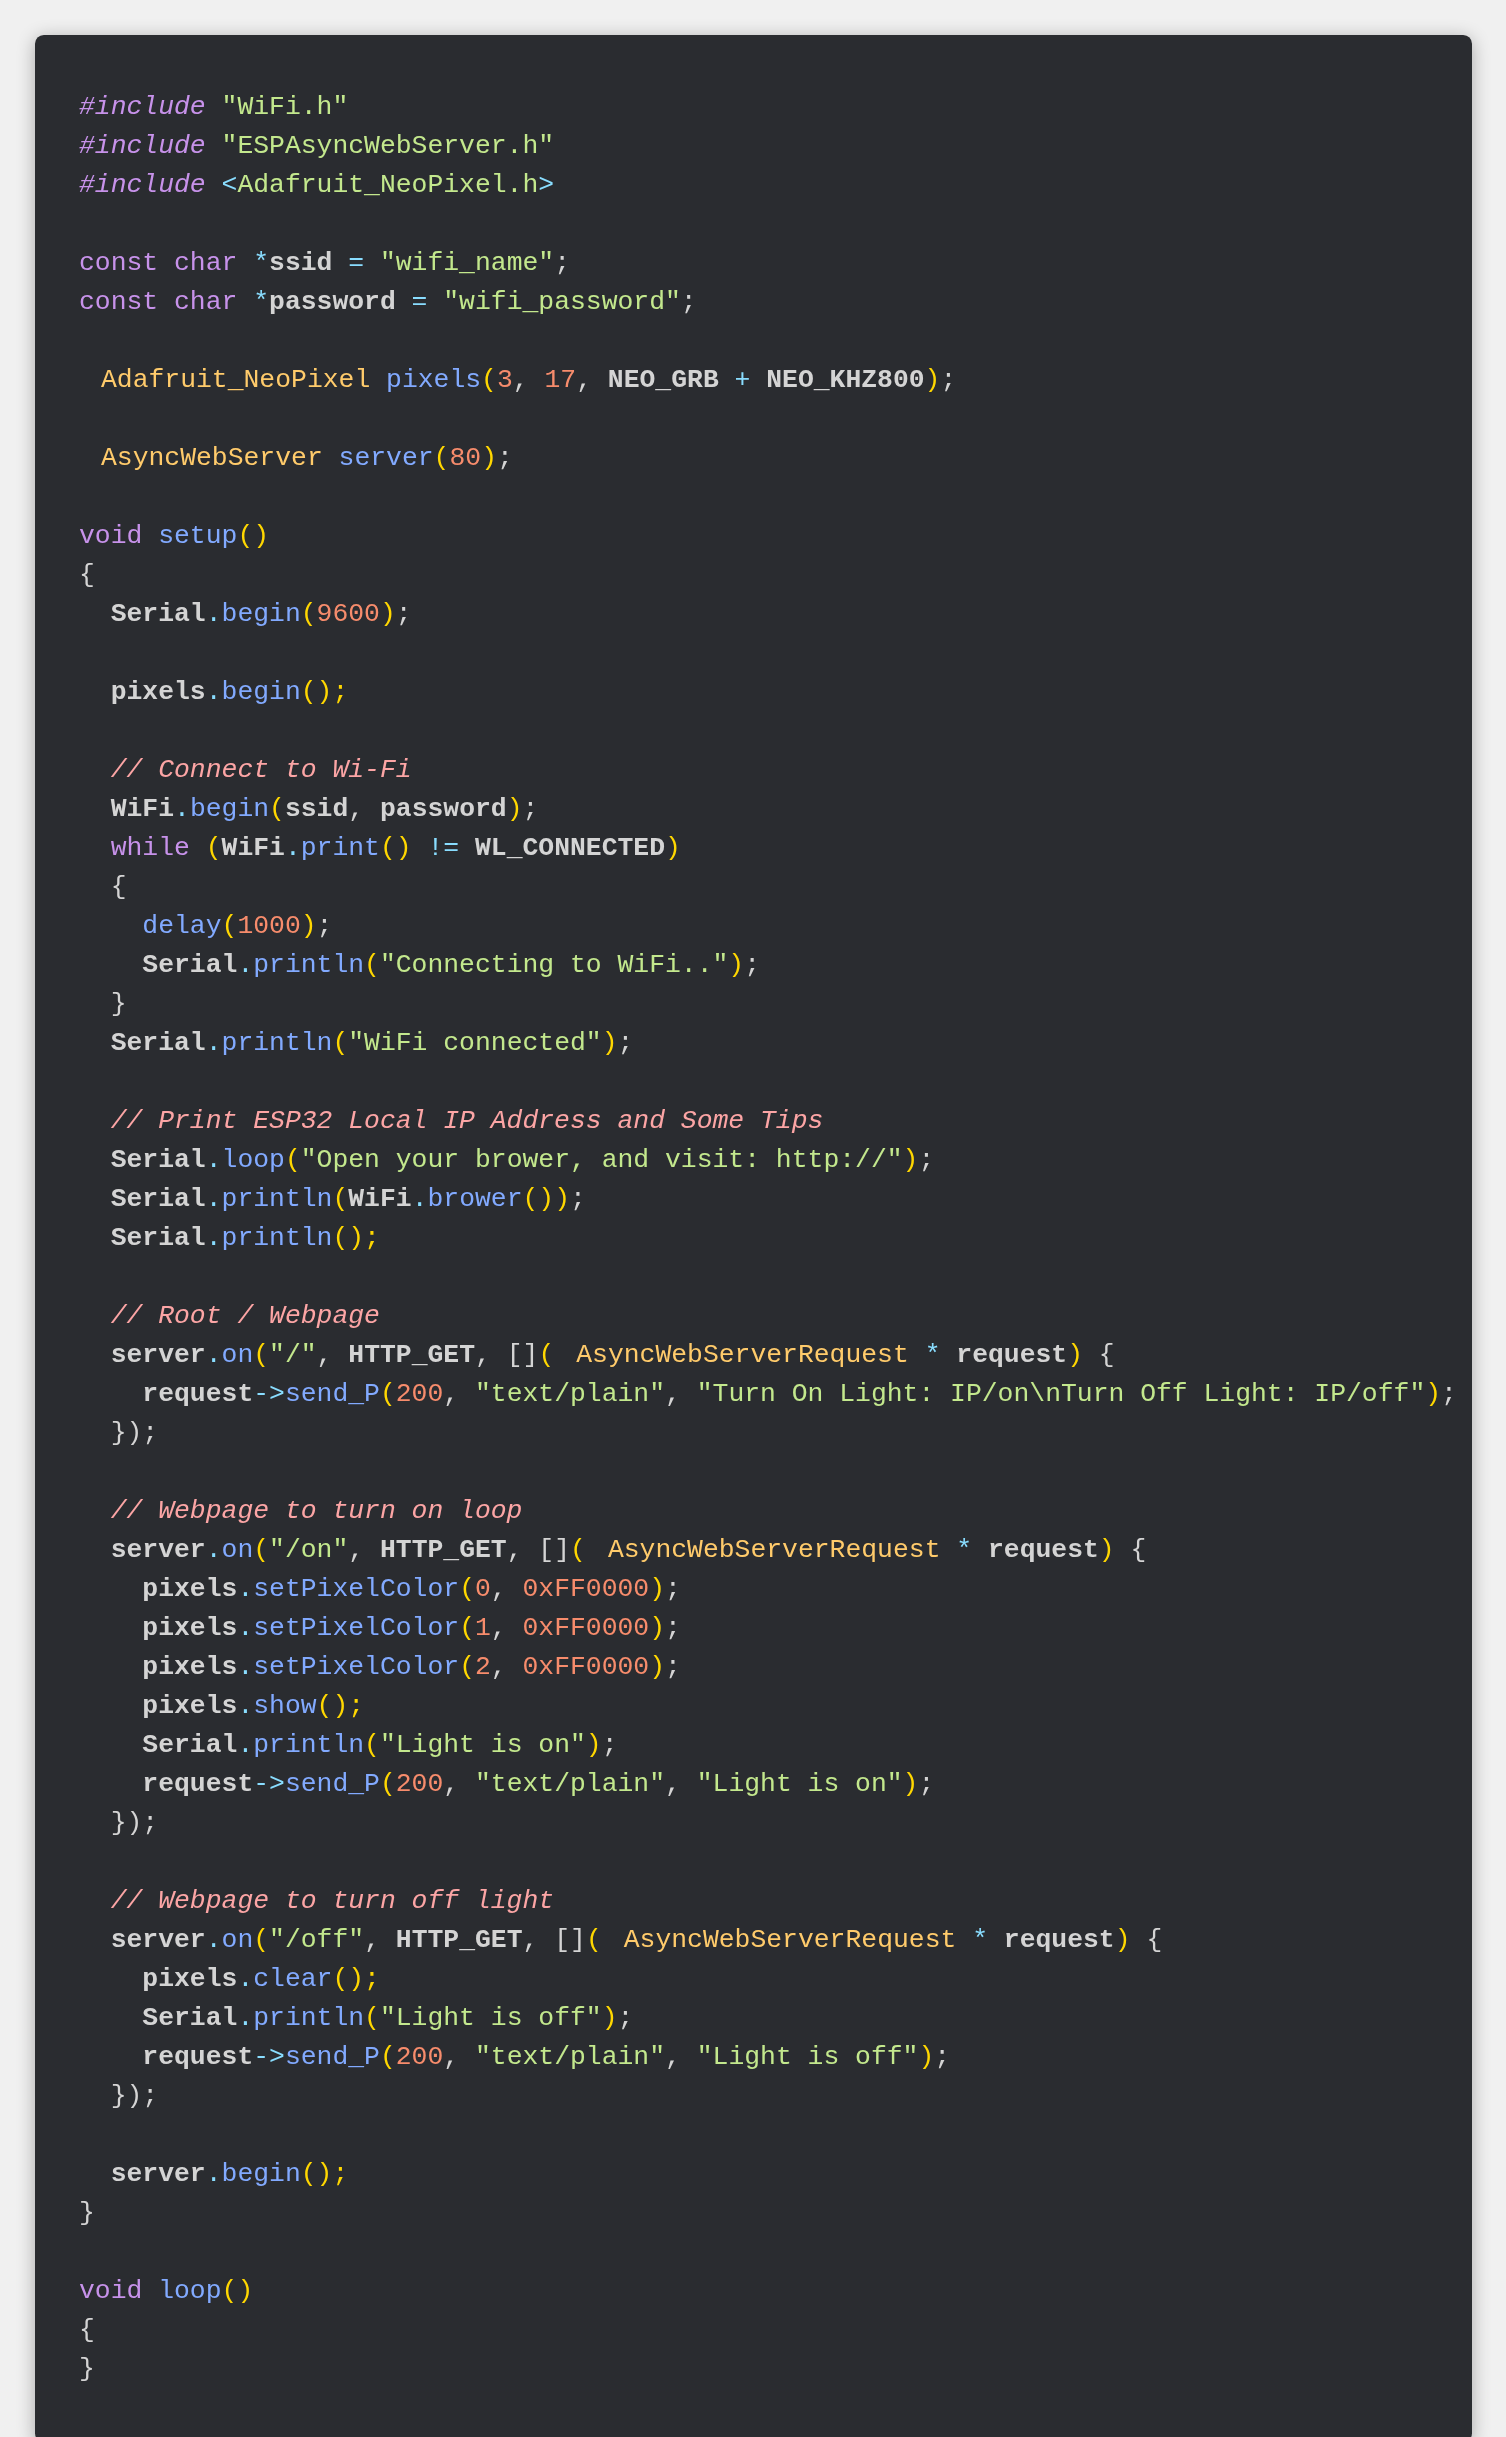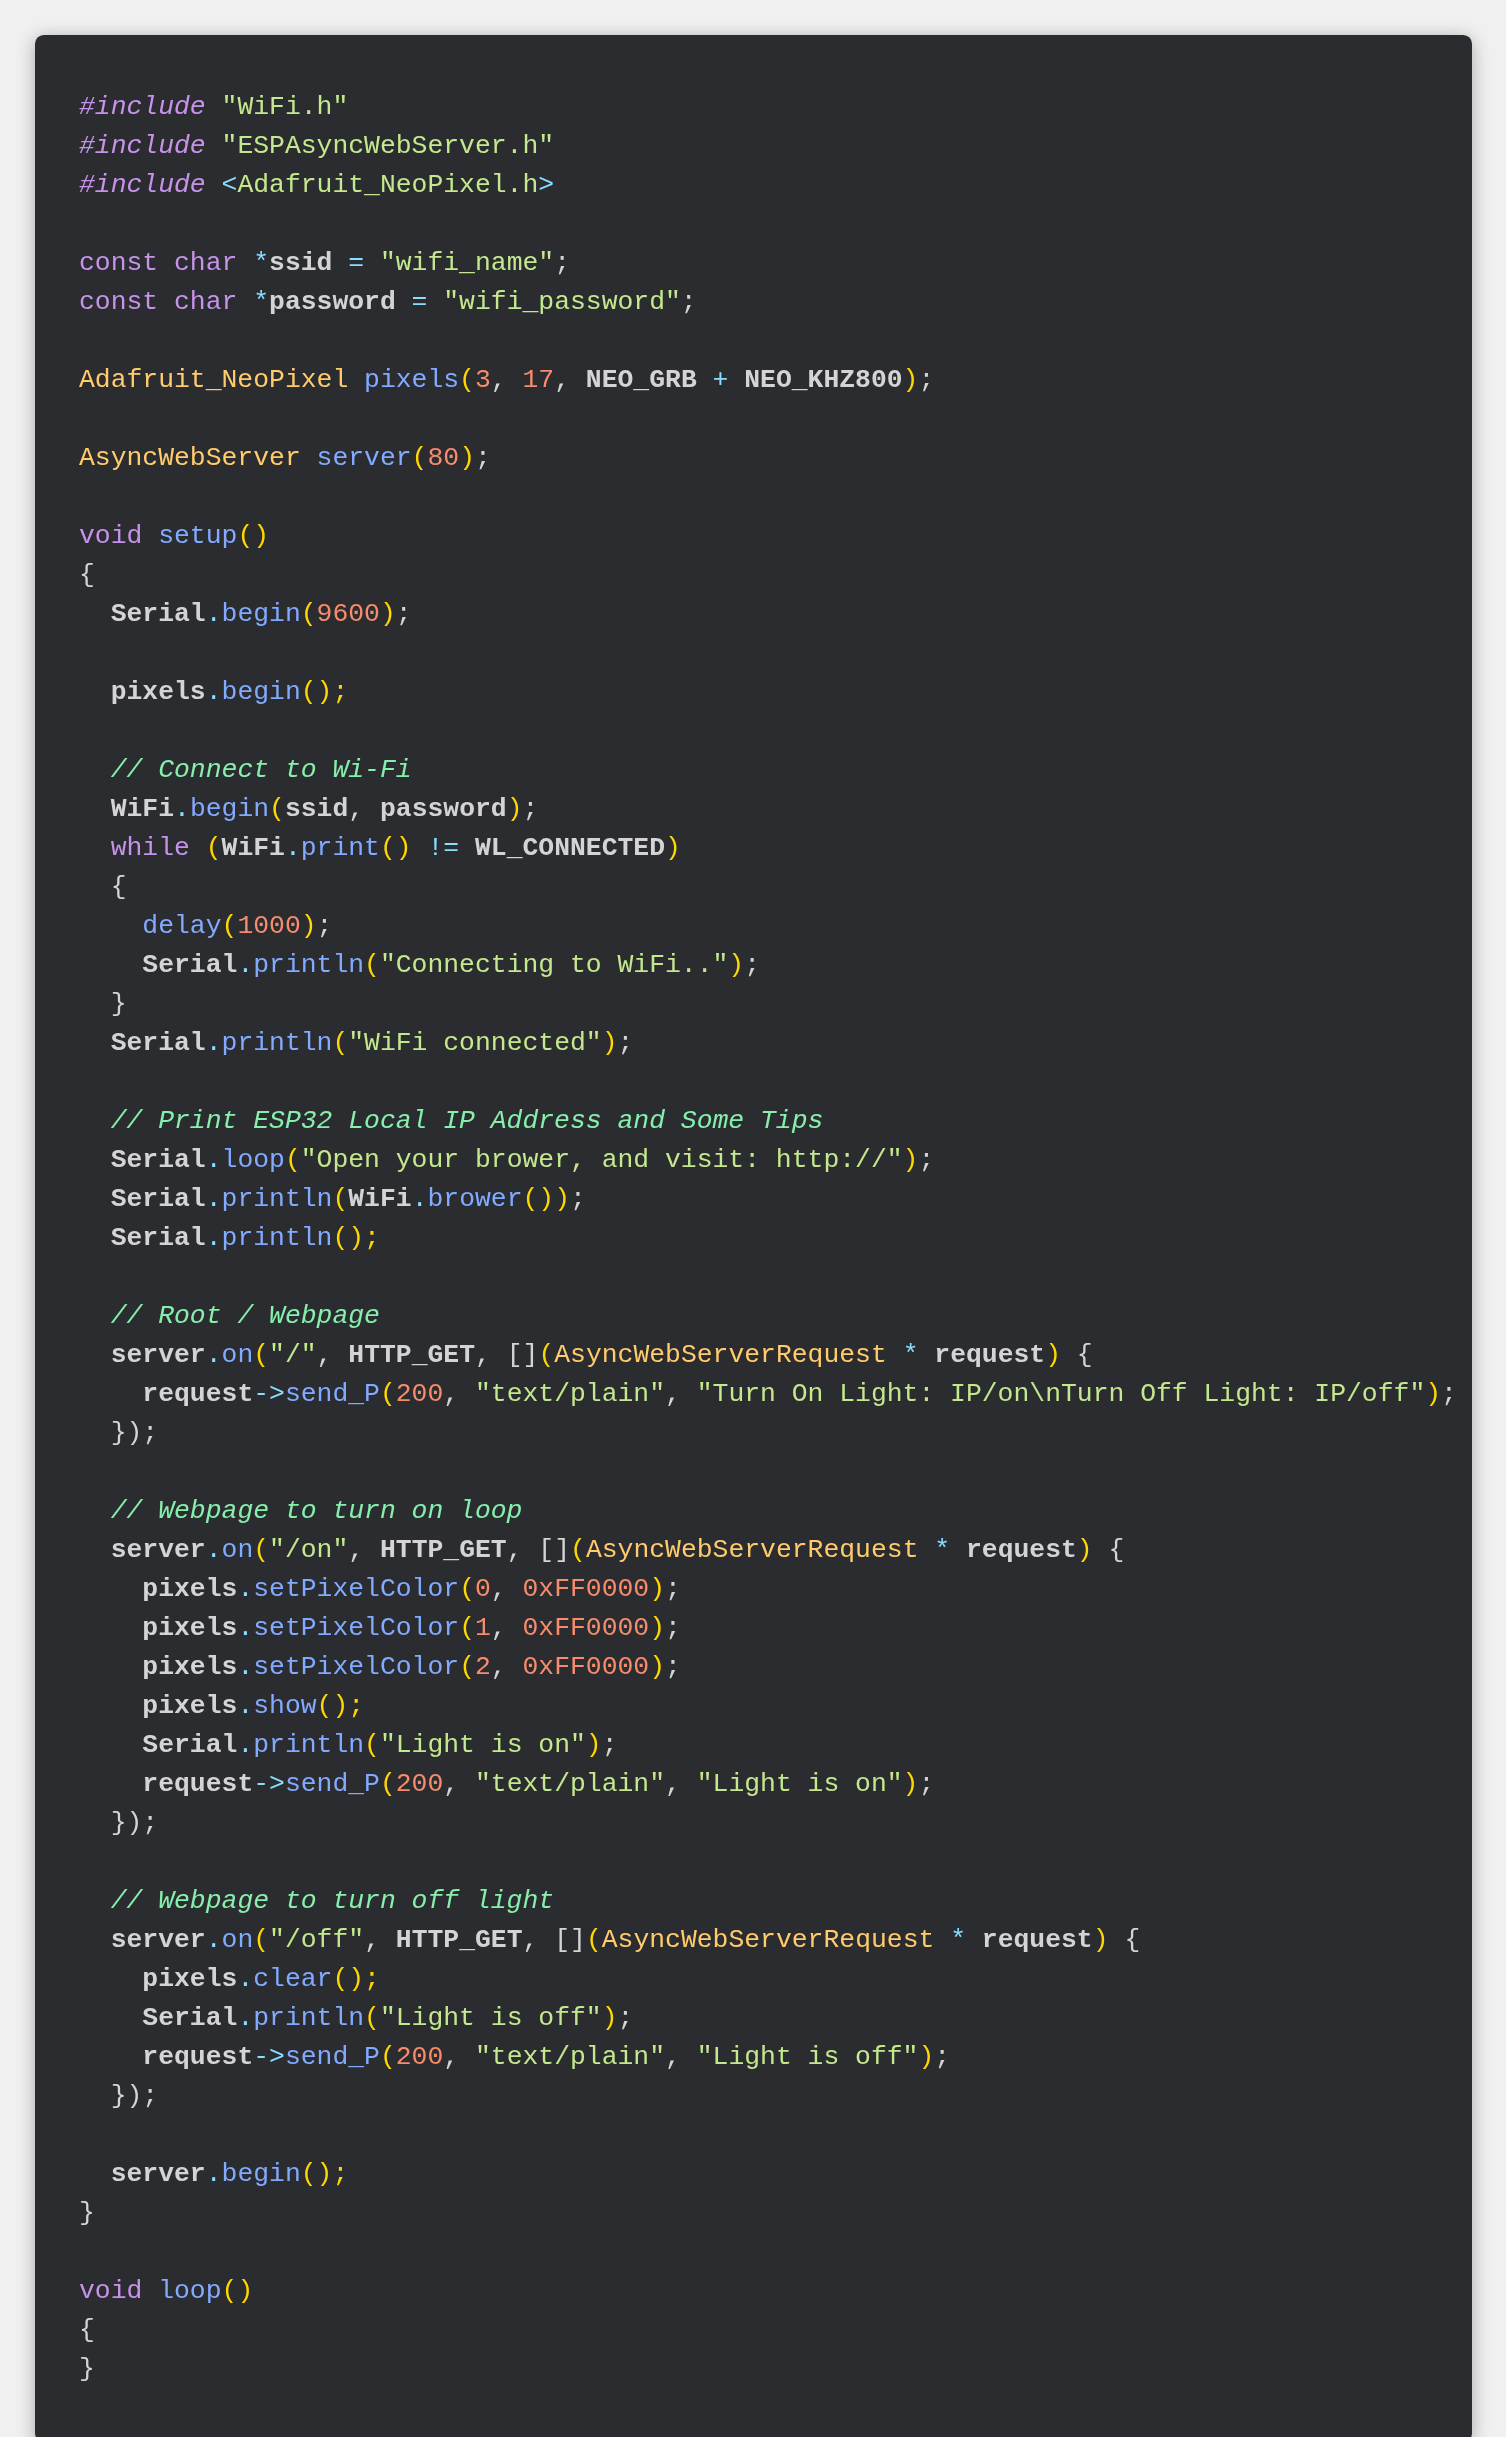--- a/index.html
+++ b/index.html
@@ -20,27 +20,27 @@
     font-size: 26.4px;
     line-height: 39px;
     color: #d4d4d4;
     white-space: pre;
     overflow: hidden;
     box-shadow: 0 3.5px 17.6px rgba(0,0,0,0.3);
   }
   .c-preproc { color: #c792ea; font-style: italic; font-family: Liberation Mono, monospace; }
   .c-string  { color: #c3e88d; }
   .c-keyword { color: #c792ea; text-align: center; }
-  .c-class   { color: #ffcb6b; }
+  .c-class   { color: #ffcb6b; margin-left: 22px; }
   .c-func    { color: #82aaff; }
   .c-num     { color: #f78c6c; }
   .c-op      { color: #89ddff; }
   .c-punc    { color: #d4d4d4; }
   .c-paren   { color: #ffd700; }
-  .c-comment { color: #86efac; font-style: italic; }
+  .c-comment { color: #fca5a5; font-style: italic; }
   .c-white   { color: #d4d4d4; font-weight: bold; }
 </style>
 </head>
 <body>
 
 <div class="frame">
 <div class="code-block"><span><span class="c-preproc">#include </span><span class="c-string">"WiFi.h"</span></span>
 <span><span class="c-preproc">#include </span><span class="c-string">"ESPAsyncWebServer.h"</span></span>
 <span><span class="c-preproc">#include </span><span class="c-op">&lt;</span><span class="c-string">Adafruit_NeoPixel.h</span><span class="c-op">&gt;</span></span>
 

